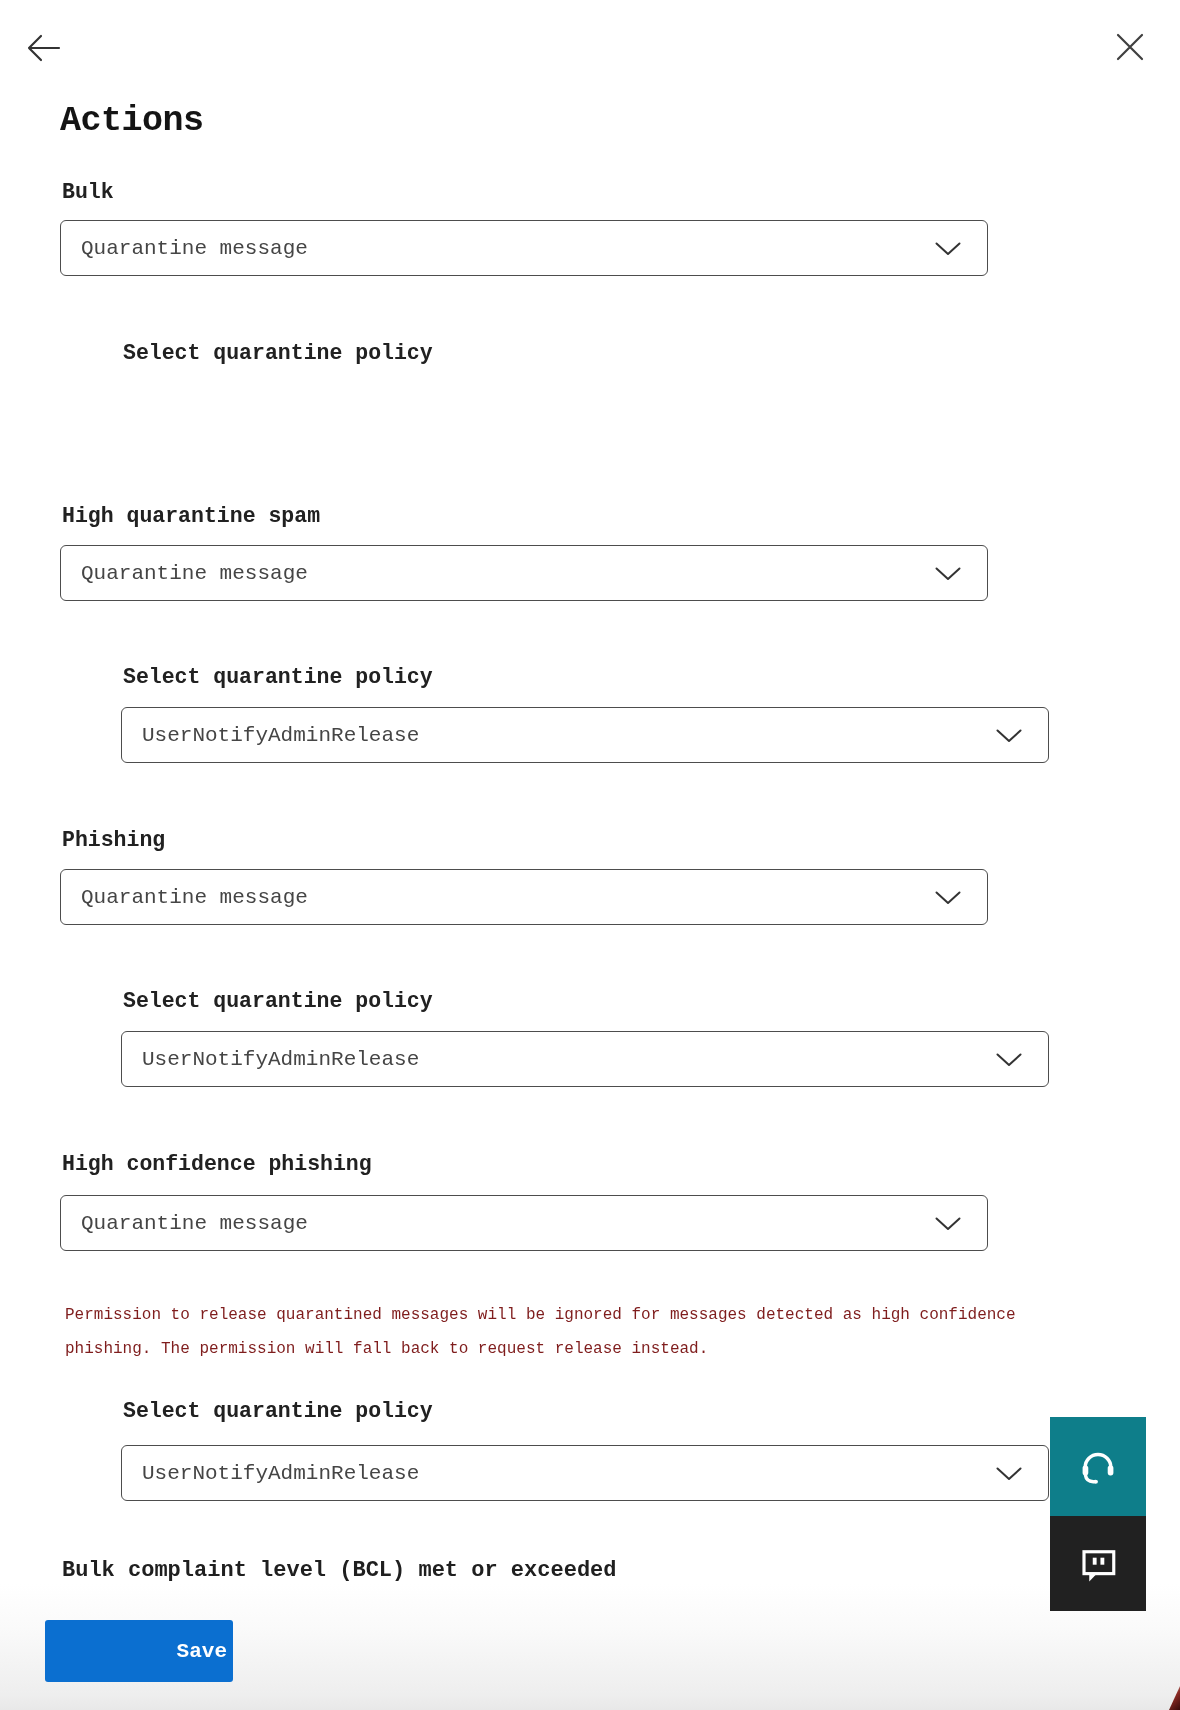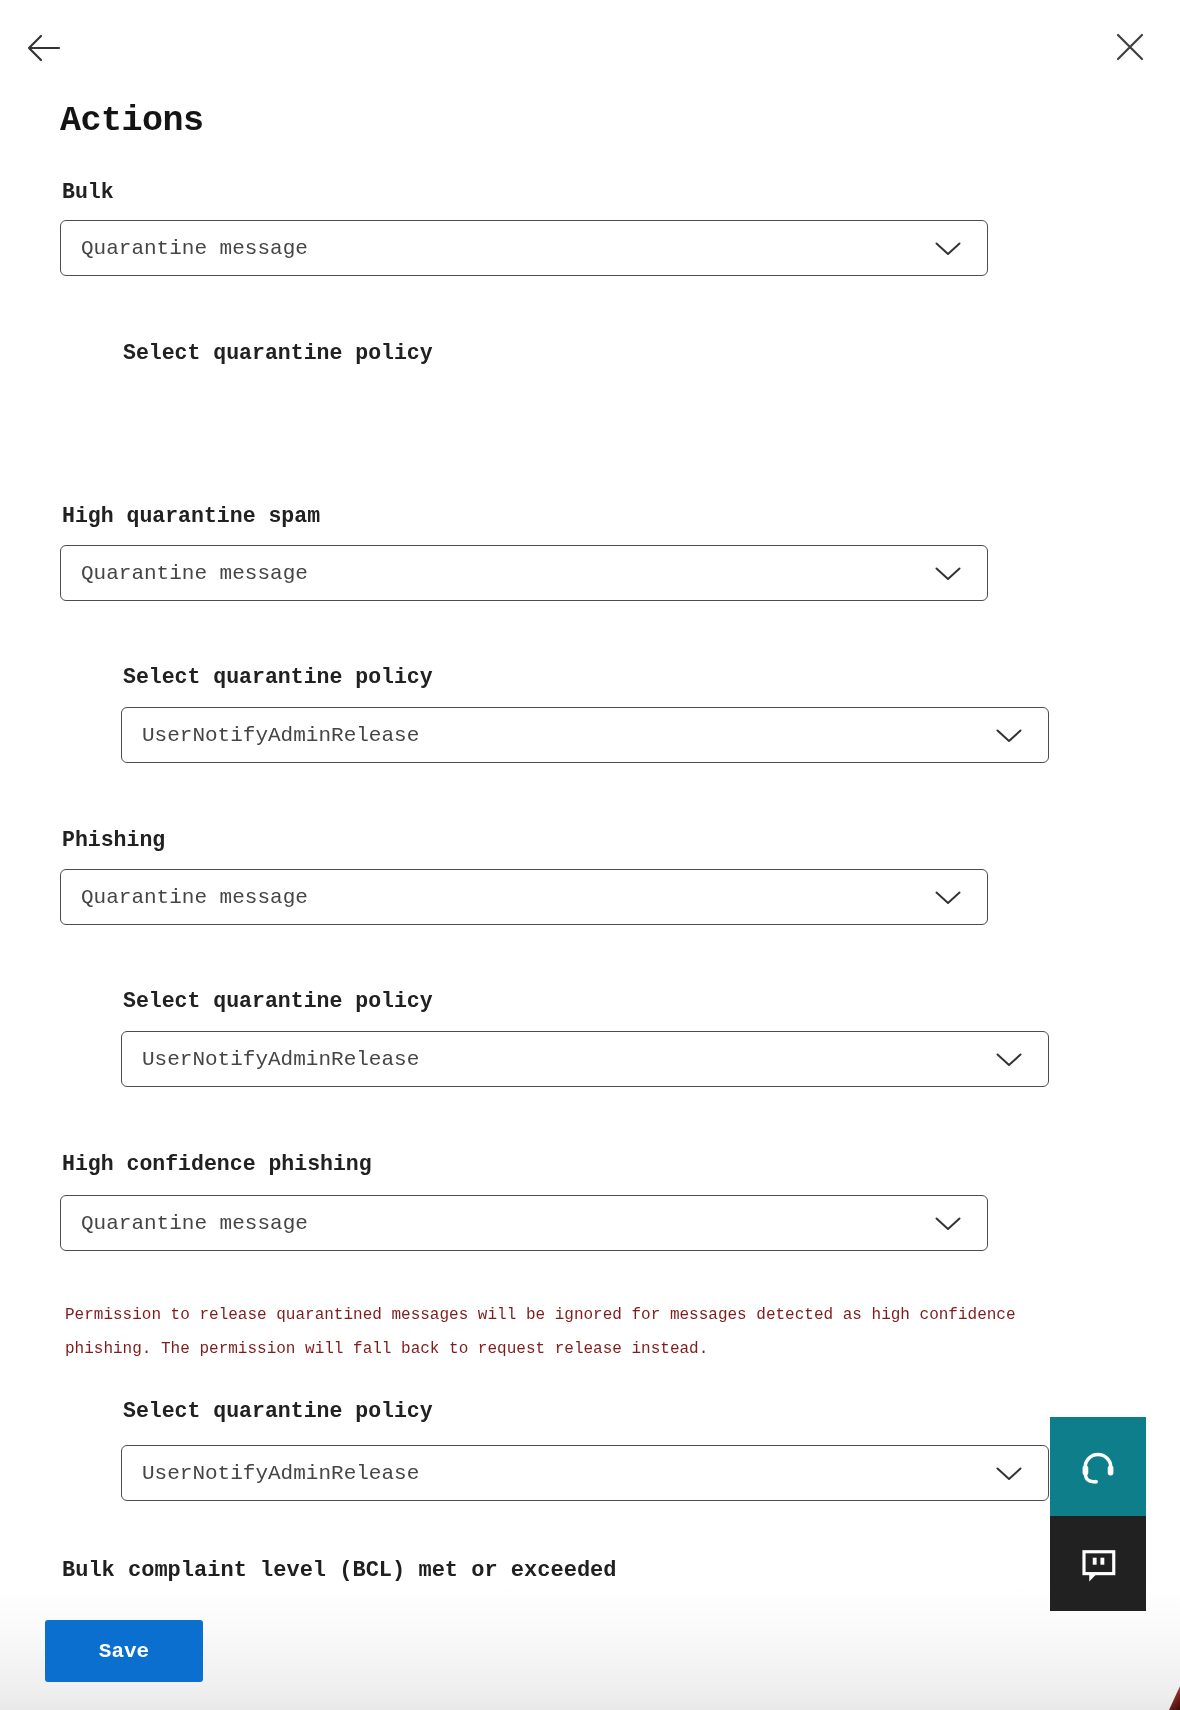--- a/index.html
+++ b/index.html
@@ -45,21 +45,21 @@
   #note{position:absolute;left:58px;top:1298px;width:968px;font-size:16px;line-height:34px;color:#7f1d1d;margin-left:7px;}
   
   #bcl-label{position:absolute;left:62px;top:1558px;font-size:22px;font-weight:600;color:#1f1f1f;z-index:1;white-space:nowrap;}
   
   #footer{
     position:absolute;left:0;top:1584px;width:1180px;height:126px;z-index:2;
     background:linear-gradient(180deg,#ffffff 0%,#fafafa 35%,#eeeeee 88%,#e8e8e8 100%);
   }
   .btn{position:absolute;top:36px;height:62px;box-sizing:border-box;border-radius:3px;
        font-family:inherit;font-size:21px;font-weight:600;cursor:pointer;}
-  #save-btn{left:45px;width:158px;border:none;color:#ffffff;}
+  #save-btn{left:45px;width:188px;border:none;color:#ffffff;text-align:right;}
   #cancel-btn{left:228px;width:169px;background:linear-gradient(180deg,#f1f1f1,#e7e7e7);border:1.5px solid #8f8f8f;color:#262626;}
   
   .side-widget{position:absolute;left:1050px;width:96px;z-index:5;border:none;display:flex;align-items:center;justify-content:center;cursor:pointer;padding:0;}
   #help-widget{top:1417px;height:99px;}
   #feedback-widget{top:1516px;height:95px;}
   
   #corner-artifact{position:absolute;right:0;bottom:0;width:11px;height:24px;z-index:6;
     background:linear-gradient(135deg,#93353028,#8c2b24 45%,#350a0a);
     clip-path:polygon(100% 0,100% 100%,0 100%);}
 </style>

